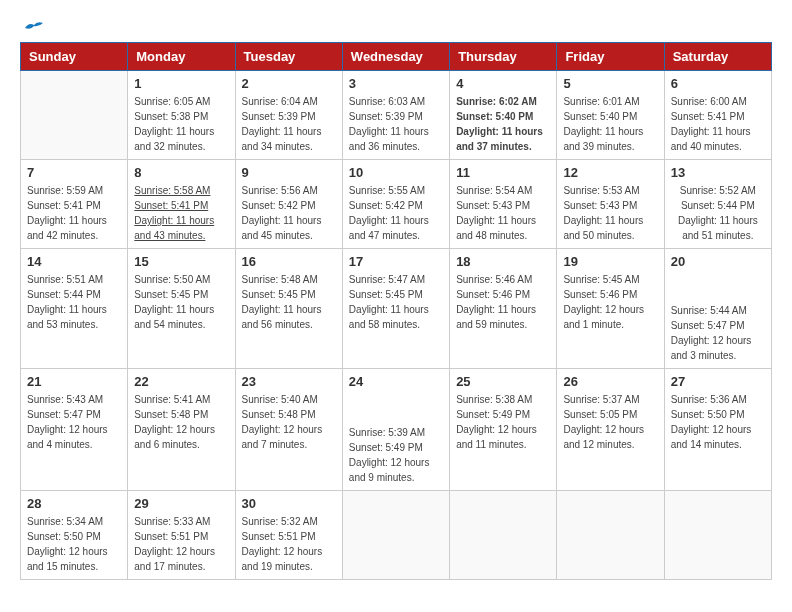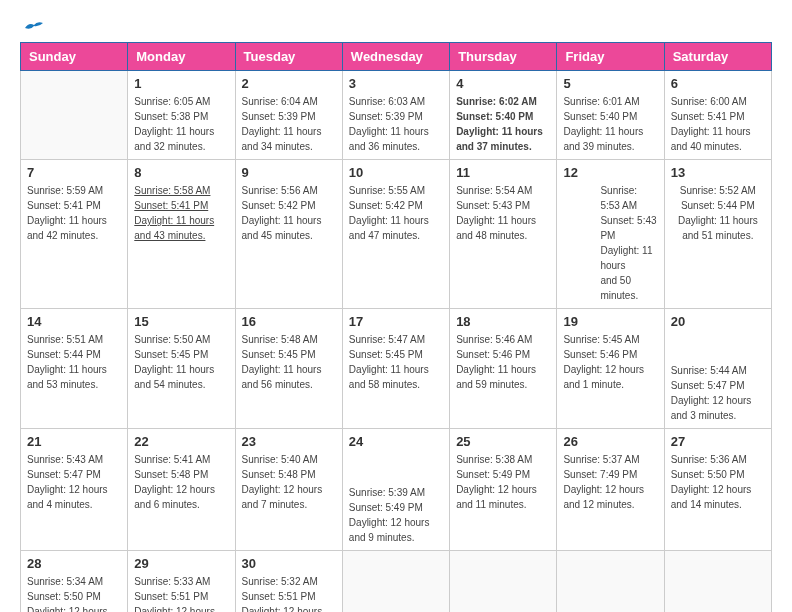--- a/index.html
+++ b/index.html
@@ -33,21 +33,21 @@
     .subtitle {
       font-size: 15px;
       color: #555;
     }
     .calendar {
       width: 100%;
       border-collapse: collapse;
       border: 1px solid #ccc;
     }
     .calendar th {
-      background: #ec4899;
+      background: #b91c1c;
       color: white;
       font-size: 13px;
       font-weight: bold;
       padding: 6px 8px;
       text-align: left;
       border: 1px solid #2a6aaa;
     }
     .calendar td {
       border: 1px solid #ccc;
       vertical-align: top;
@@ -182,21 +182,21 @@
         </td>
         <td>
           <span class="day-number">11</span>
           <div class="day-info" style="white-space: pre-line;">Sunrise: 5:54 AM
 Sunset: 5:43 PM
 Daylight: 11 hours
 and 48 minutes.</div>
         </td>
         <td>
           <span class="day-number">12</span>
-          <div class="day-info" style="white-space: pre-line; margin-left: 37px;">Sunrise: 5:53 AM
+          <div class="day-info" style="white-space: pre-line;">Sunrise: 5:53 AM
 Sunset: 5:43 PM
 Daylight: 11 hours
 and 50 minutes.</div>
         </td>
         <td>
           <span class="day-number">13</span>
           <div class="day-info" style="white-space: pre-line; text-align: center;">Sunrise: 5:52 AM
 Sunset: 5:44 PM
 Daylight: 11 hours
 and 51 minutes.</div>
@@ -285,21 +285,21 @@
         <td>
           <span class="day-number">25</span>
           <div class="day-info" style="white-space: pre-line;">Sunrise: 5:38 AM
 Sunset: 5:49 PM
 Daylight: 12 hours
 and 11 minutes.</div>
         </td>
         <td>
           <span class="day-number">26</span>
           <div class="day-info" style="white-space: pre-line;">Sunrise: 5:37 AM
-Sunset: 7:49 PM
+Sunset: 5:05 PM
 Daylight: 12 hours
 and 12 minutes.</div>
         </td>
         <td>
           <span class="day-number">27</span>
           <div class="day-info" style="white-space: pre-line;">Sunrise: 5:36 AM
 Sunset: 5:50 PM
 Daylight: 12 hours
 and 14 minutes.</div>
         </td>

